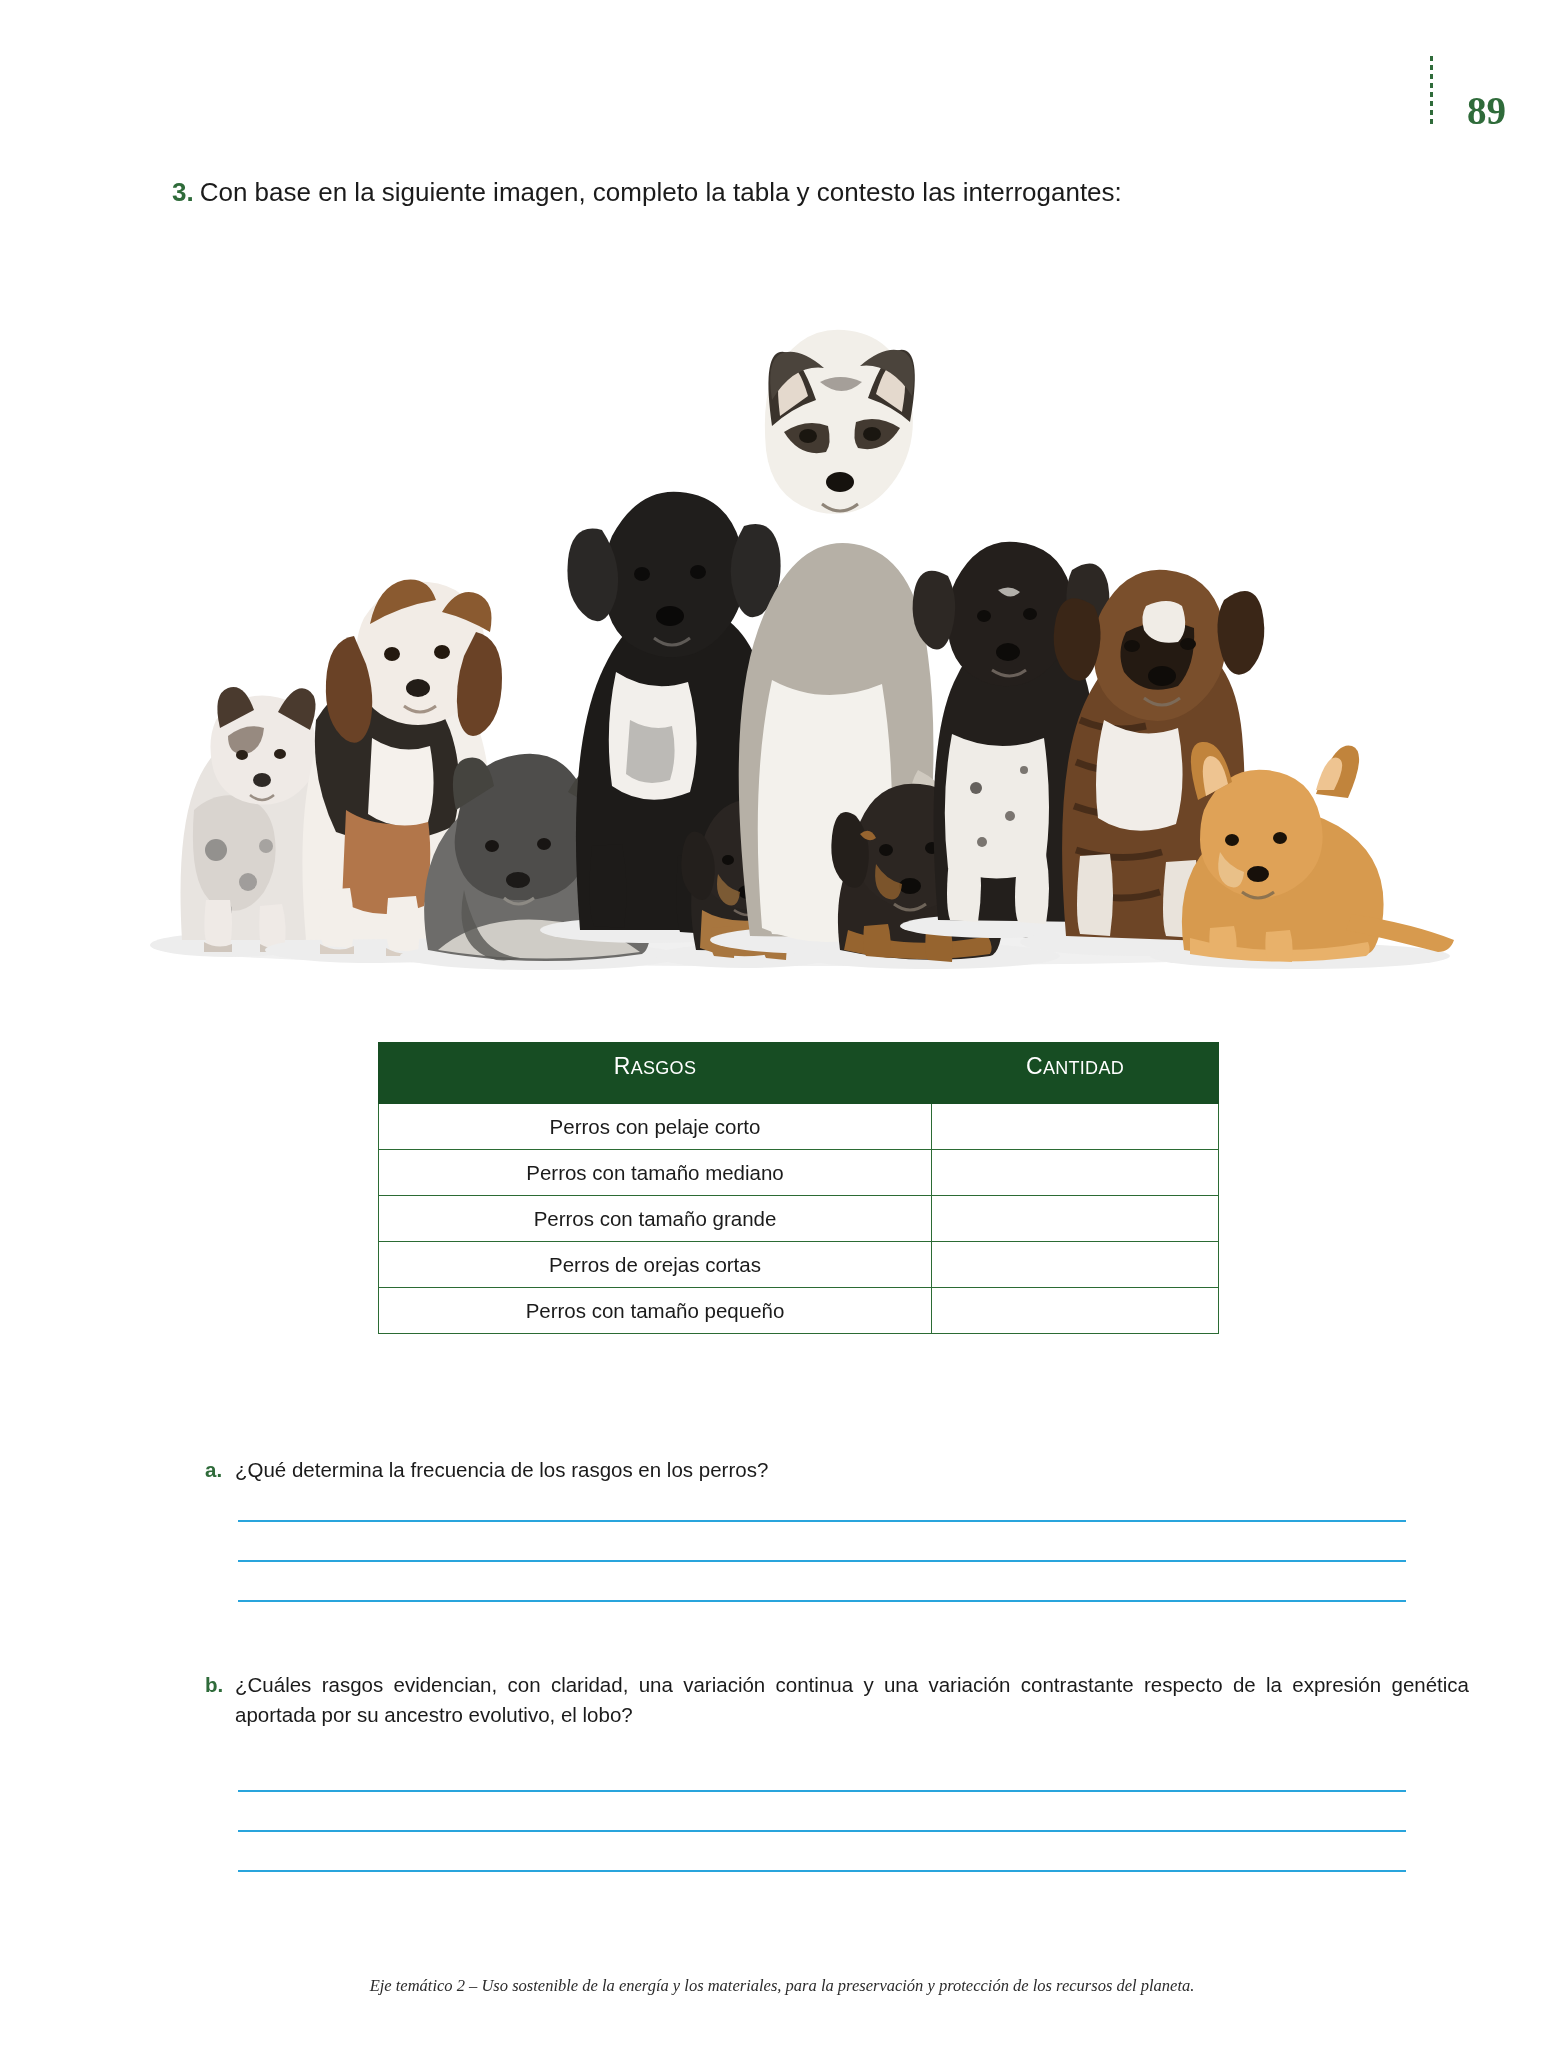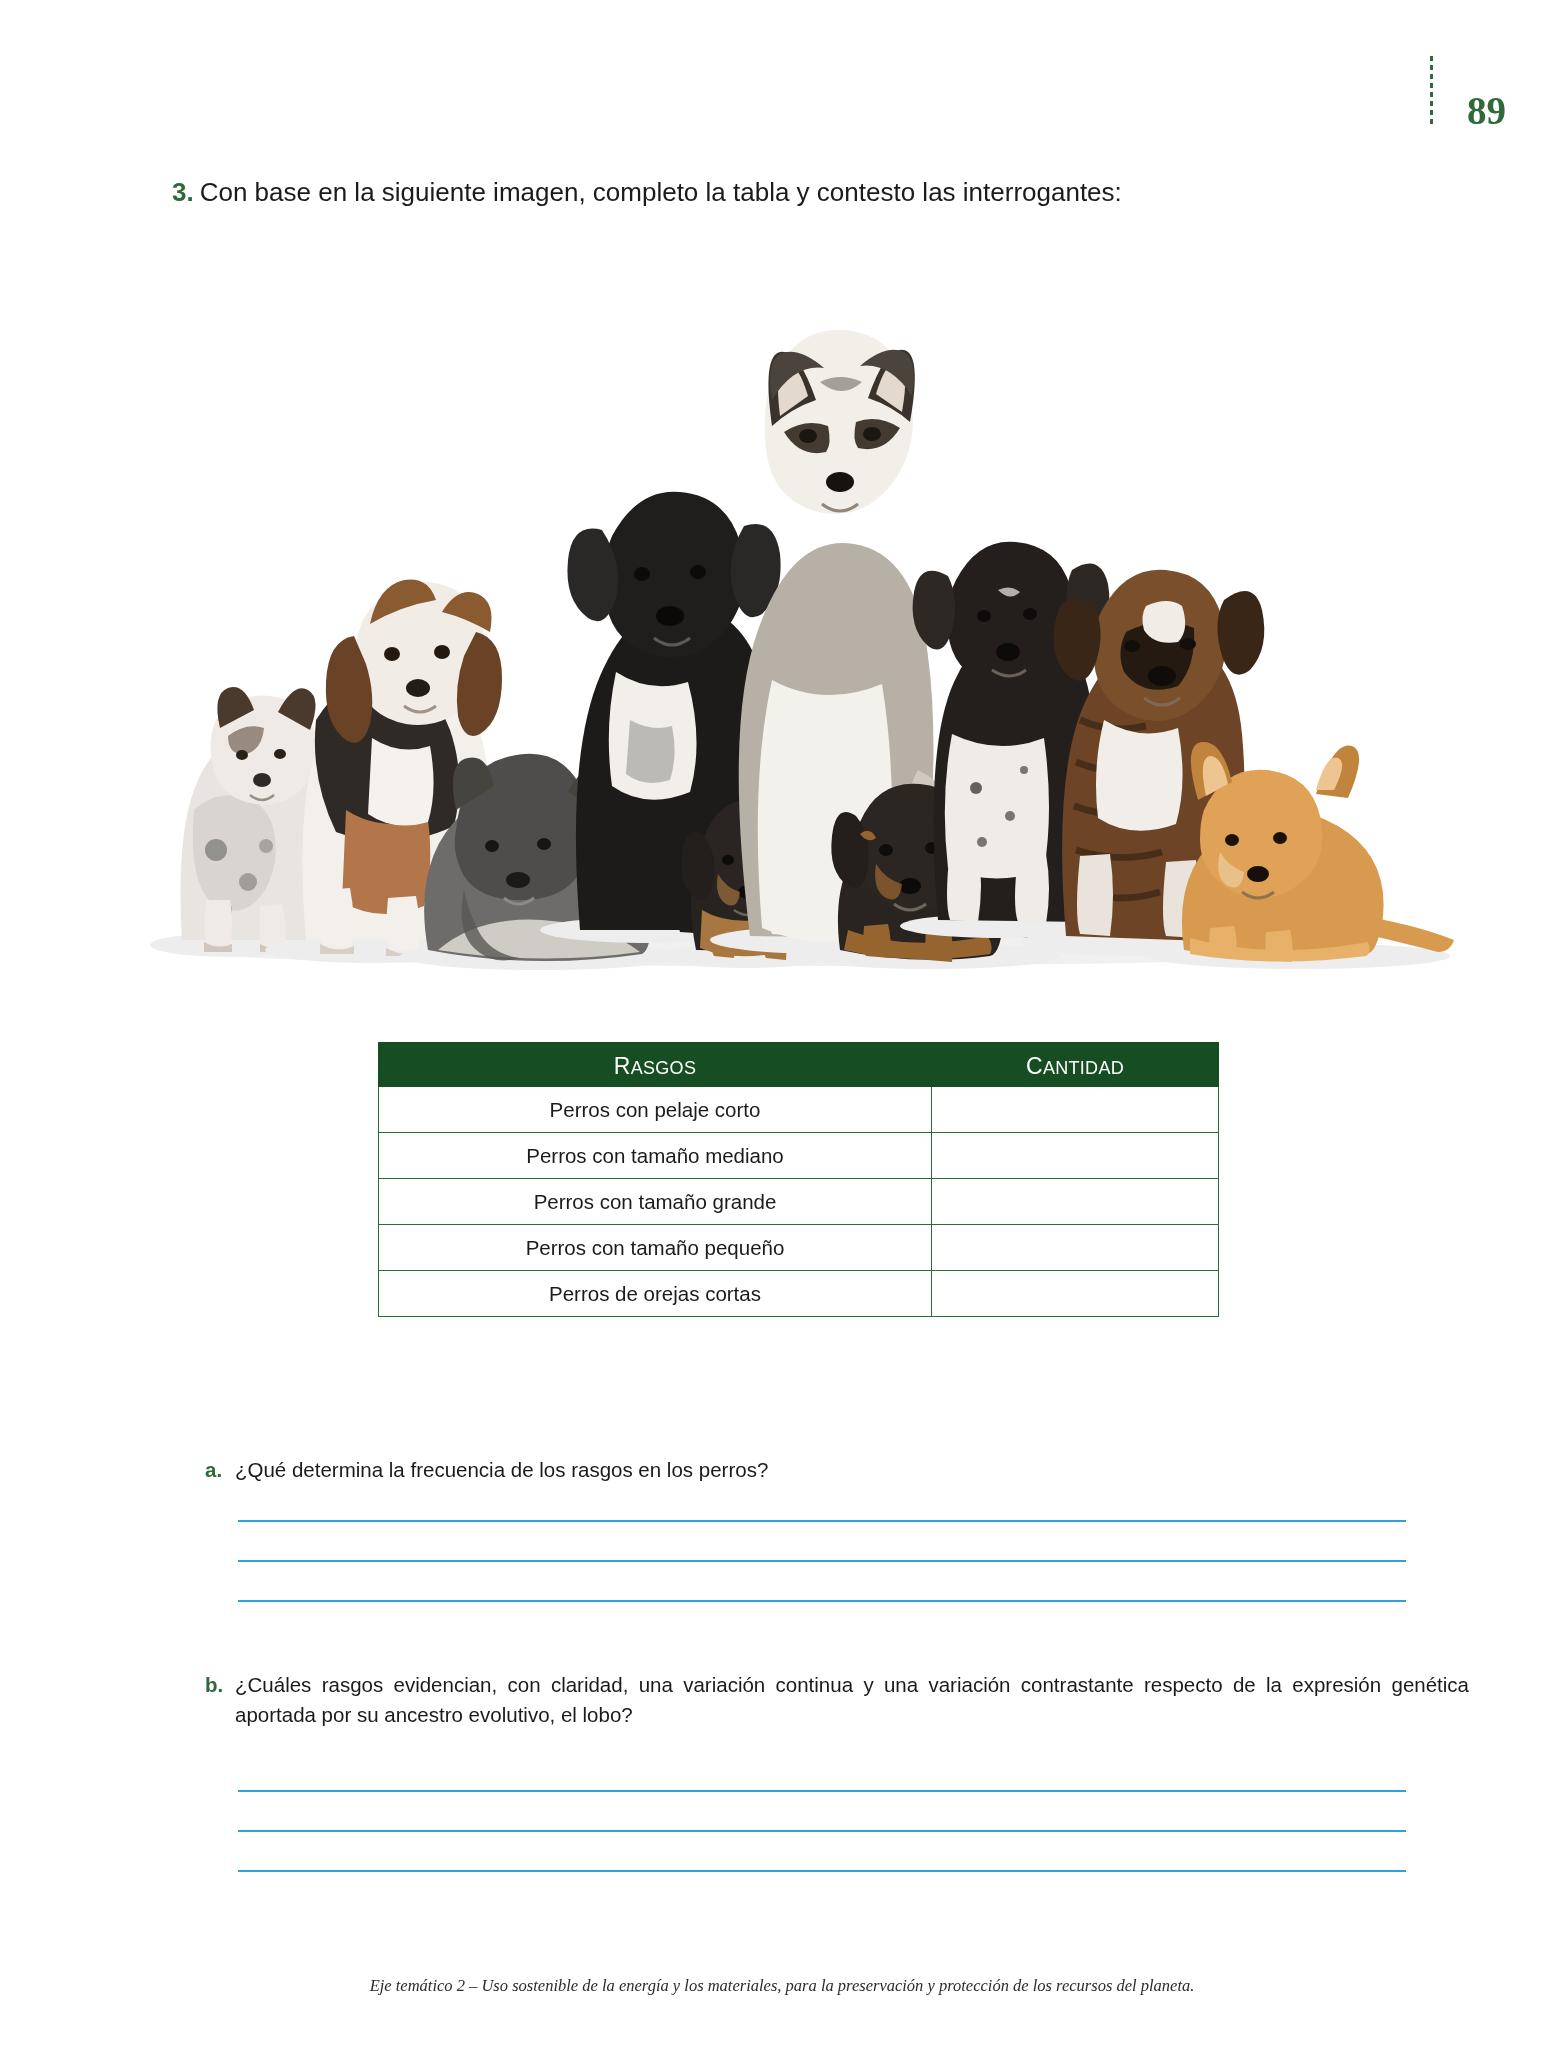--- a/index.html
+++ b/index.html
@@ -80,21 +80,21 @@
     border-collapse: collapse;
     width: 100%;
     table-layout: fixed;
   }
   table.traits th {
     background: #174d23;
     color: #ffffff;
     font-weight: normal;
     font-size: 23px;
     letter-spacing: 0.3px;
-    padding: 10px 0 6px;
+    padding: 10px 0 23px;
     border: 1.5px solid #174d23;
     text-align: center;
   }
   table.traits th .small-caps {
     font-size: 18px;
   }
   table.traits td {
     border: 1.5px solid #2b6b34;
     height: 45px;
     font-size: 20.5px;
@@ -413,25 +413,25 @@
       </tr>
       <tr>
         <td>Perros con tamaño mediano</td>
         <td></td>
       </tr>
       <tr>
         <td>Perros con tamaño grande</td>
         <td></td>
       </tr>
       <tr>
+        <td>Perros de orejas cortas</td>
+        <td></td>
+      </tr>
+      <tr>
         <td>Perros con tamaño pequeño</td>
-        <td></td>
-      </tr>
-      <tr>
-        <td>Perros de orejas cortas</td>
         <td></td>
       </tr>
     </tbody>
   </table>
 </div>
 
 <div class="subq" id="subq-a">
   <span class="letter">a.</span>
   <div class="body">¿Qué determina la frecuencia de los rasgos en los perros?</div>
 </div>

